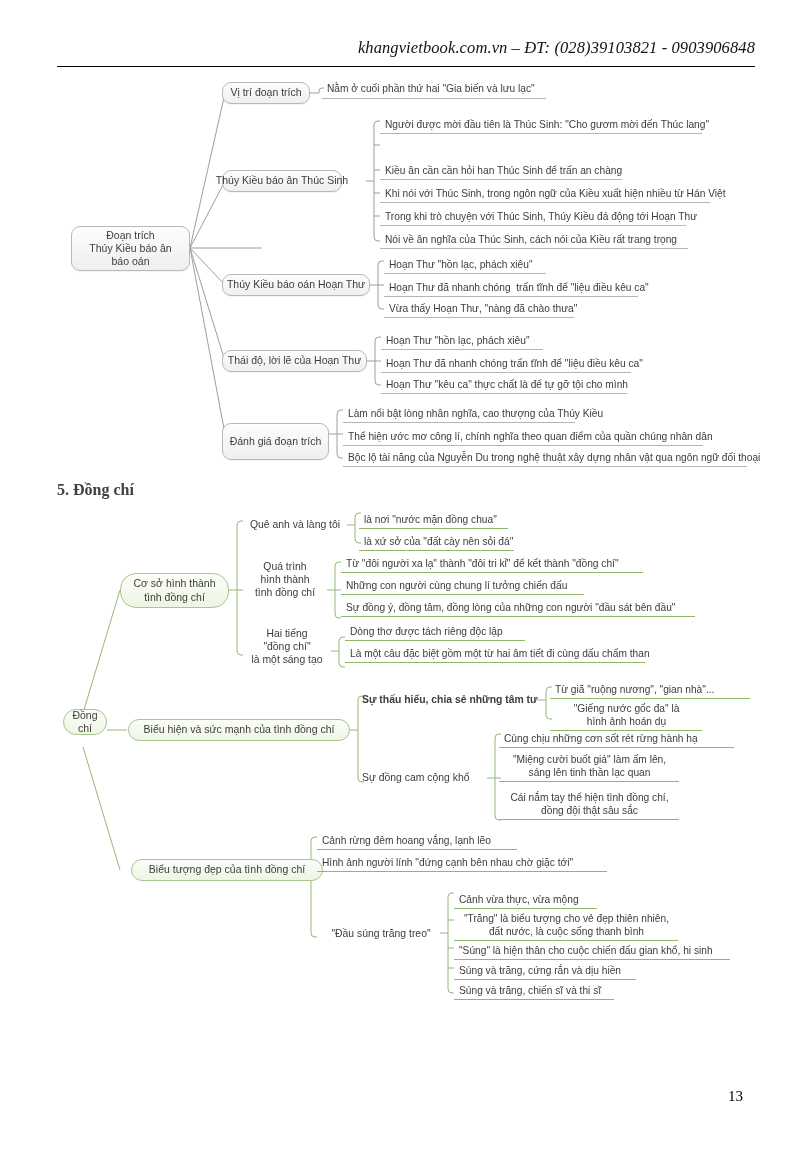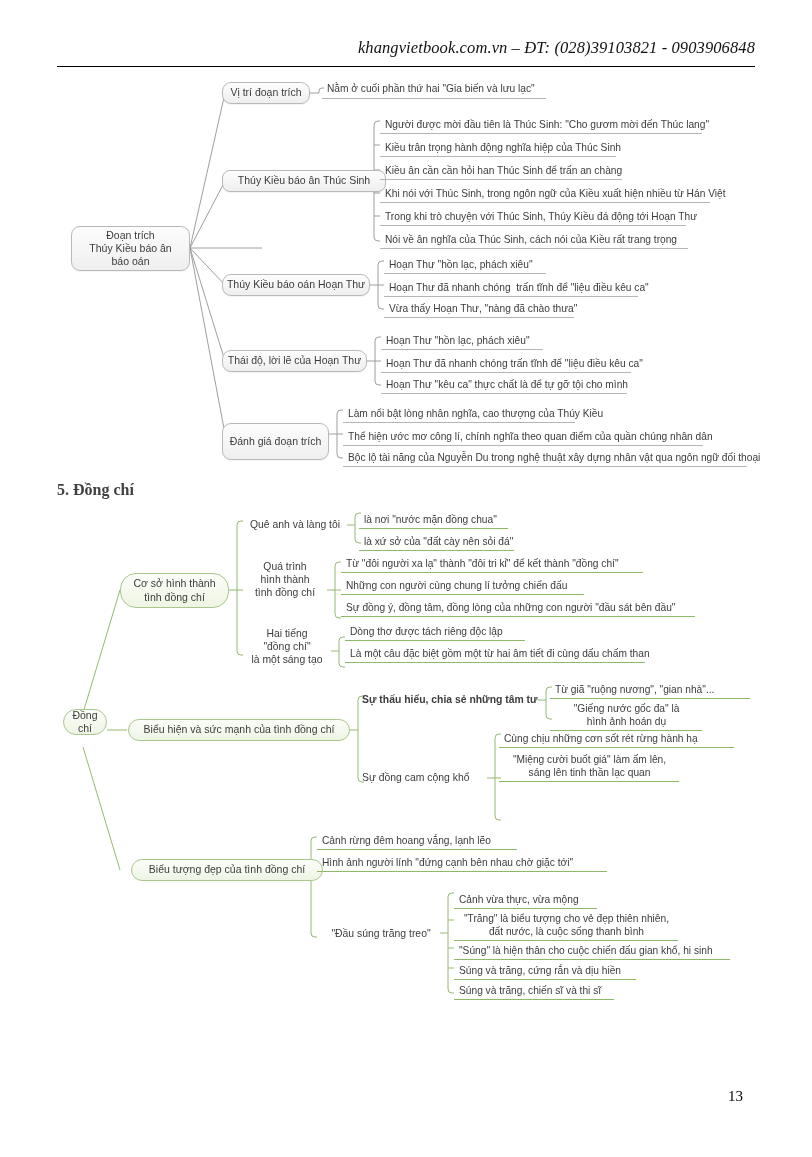--- a/index.html
+++ b/index.html
@@ -107,23 +107,22 @@
       <line x1="337" y1="434" x2="343" y2="434"></line>
     </svg>
 
     <div class="node box" style="left:71px;top:226px;width:119px;height:45px;">Đoạn trích
 Thúy Kiều báo ân
 báo oán</div>
 
     <div class="node box" style="left:222px;top:82px;width:88px;height:22px;">Vị trí đoạn trích</div>
     <div class="node leaf" style="left:322px;top:82px;width:224px;height:17px;">Nằm ở cuối phần thứ hai "Gia biến và lưu lạc"</div>
 
-    <div class="node box" style="left:222px;top:170px;width:164px;height:22px;border-radius:8px;">Thúy Kiều báo ân Thúc Sinh</div>
+    <div class="node box" style="left:222px;top:170px;width:120px;height:22px;">Thúy Kiều báo ân Thúc Sinh</div>
     <div class="node leaf" style="left:380px;top:118px;width:322px;height:16px;">Người được mời đầu tiên là Thúc Sinh: "Cho gươm mời đến Thúc lang"</div>
-    <div class="node leaf" style="left:380px;top:141px;width:236px;height:16px;">Kiều trân trọng hành động nghĩa hiệp của Thúc Sinh</div>
     <div class="node leaf" style="left:380px;top:164px;width:242px;height:16px;">Kiều ân cần cần hỏi han Thúc Sinh để trấn an chàng</div>
     <div class="node leaf" style="left:380px;top:187px;width:330px;height:16px;">Khi nói với Thúc Sinh, trong ngôn ngữ của Kiều xuất hiện nhiều từ Hán Việt</div>
     <div class="node leaf" style="left:380px;top:210px;width:306px;height:16px;">Trong khi trò chuyện với Thúc Sinh, Thúy Kiều đá động tới Hoạn Thư</div>
     <div class="node leaf" style="left:380px;top:233px;width:308px;height:16px;">Nói về ân nghĩa của Thúc Sinh, cách nói của Kiều rất trang trọng</div>
 
     <div class="node box" style="left:222px;top:274px;width:148px;height:22px;">Thúy Kiều báo oán Hoạn Thư</div>
     <div class="node leaf" style="left:384px;top:258px;width:162px;height:16px;">Hoạn Thư "hồn lạc, phách xiêu"</div>
     <div class="node leaf" style="left:384px;top:281px;width:254px;height:16px;">Hoạn Thư đã nhanh chóng  trấn tĩnh để "liệu điều kêu ca"</div>
     <div class="node leaf" style="left:384px;top:302px;width:190px;height:16px;">Vừa thấy Hoạn Thư, "nàng đã chào thưa"</div>
 
@@ -228,20 +227,22 @@
 
     <div class="cap l" style="left:362px;top:188px;width:180px;text-align:left;font-weight:bold;">Sự thấu hiểu, chia sẻ những tâm tư</div>
     <div class="node leaf" style="left:550px;top:178px;width:200px;height:16px;">Từ giã "ruộng nương", "gian nhà"...</div>
     <div class="node leaf ctr" style="left:550px;top:198px;width:152px;height:28px;line-height:1.25;">"Giếng nước gốc đa" là
 hình ảnh hoán dụ</div>
 
     <div class="cap l" style="left:362px;top:266px;width:140px;text-align:left;">Sự đồng cam cộng khổ</div>
     <div class="node leaf" style="left:499px;top:227px;width:235px;height:16px;">Cùng chịu những cơn sốt rét rừng hành hạ</div>
     <div class="node leaf ctr" style="left:499px;top:249px;width:180px;height:28px;">"Miệng cười buốt giá" làm ấm lên,
 sáng lên tinh thần lạc quan</div>
+    <div class="node leaf ctr" style="left:499px;top:287px;width:180px;height:28px;">Cái nắm tay thể hiện tình đồng chí,
+đồng đội thật sâu sắc</div>
 
     <div class="node box" style="left:131px;top:354px;width:192px;height:22px;">Biểu tượng đẹp của tình đồng chí</div>
 
     <div class="node leaf" style="left:317px;top:329px;width:200px;height:16px;">Cảnh rừng đêm hoang vắng, lạnh lẽo</div>
     <div class="node leaf" style="left:317px;top:351px;width:290px;height:16px;">Hình ảnh người lính "đứng cạnh bên nhau chờ giặc tới"</div>
 
     <div class="cap" style="left:322px;top:422px;width:118px;">"Đầu súng trăng treo"</div>
 
     <div class="node leaf" style="left:454px;top:388px;width:143px;height:16px;">Cảnh vừa thực, vừa mộng</div>
     <div class="node leaf ctr" style="left:454px;top:408px;width:224px;height:28px;">"Trăng" là biểu tượng cho vẻ đẹp thiên nhiên,

